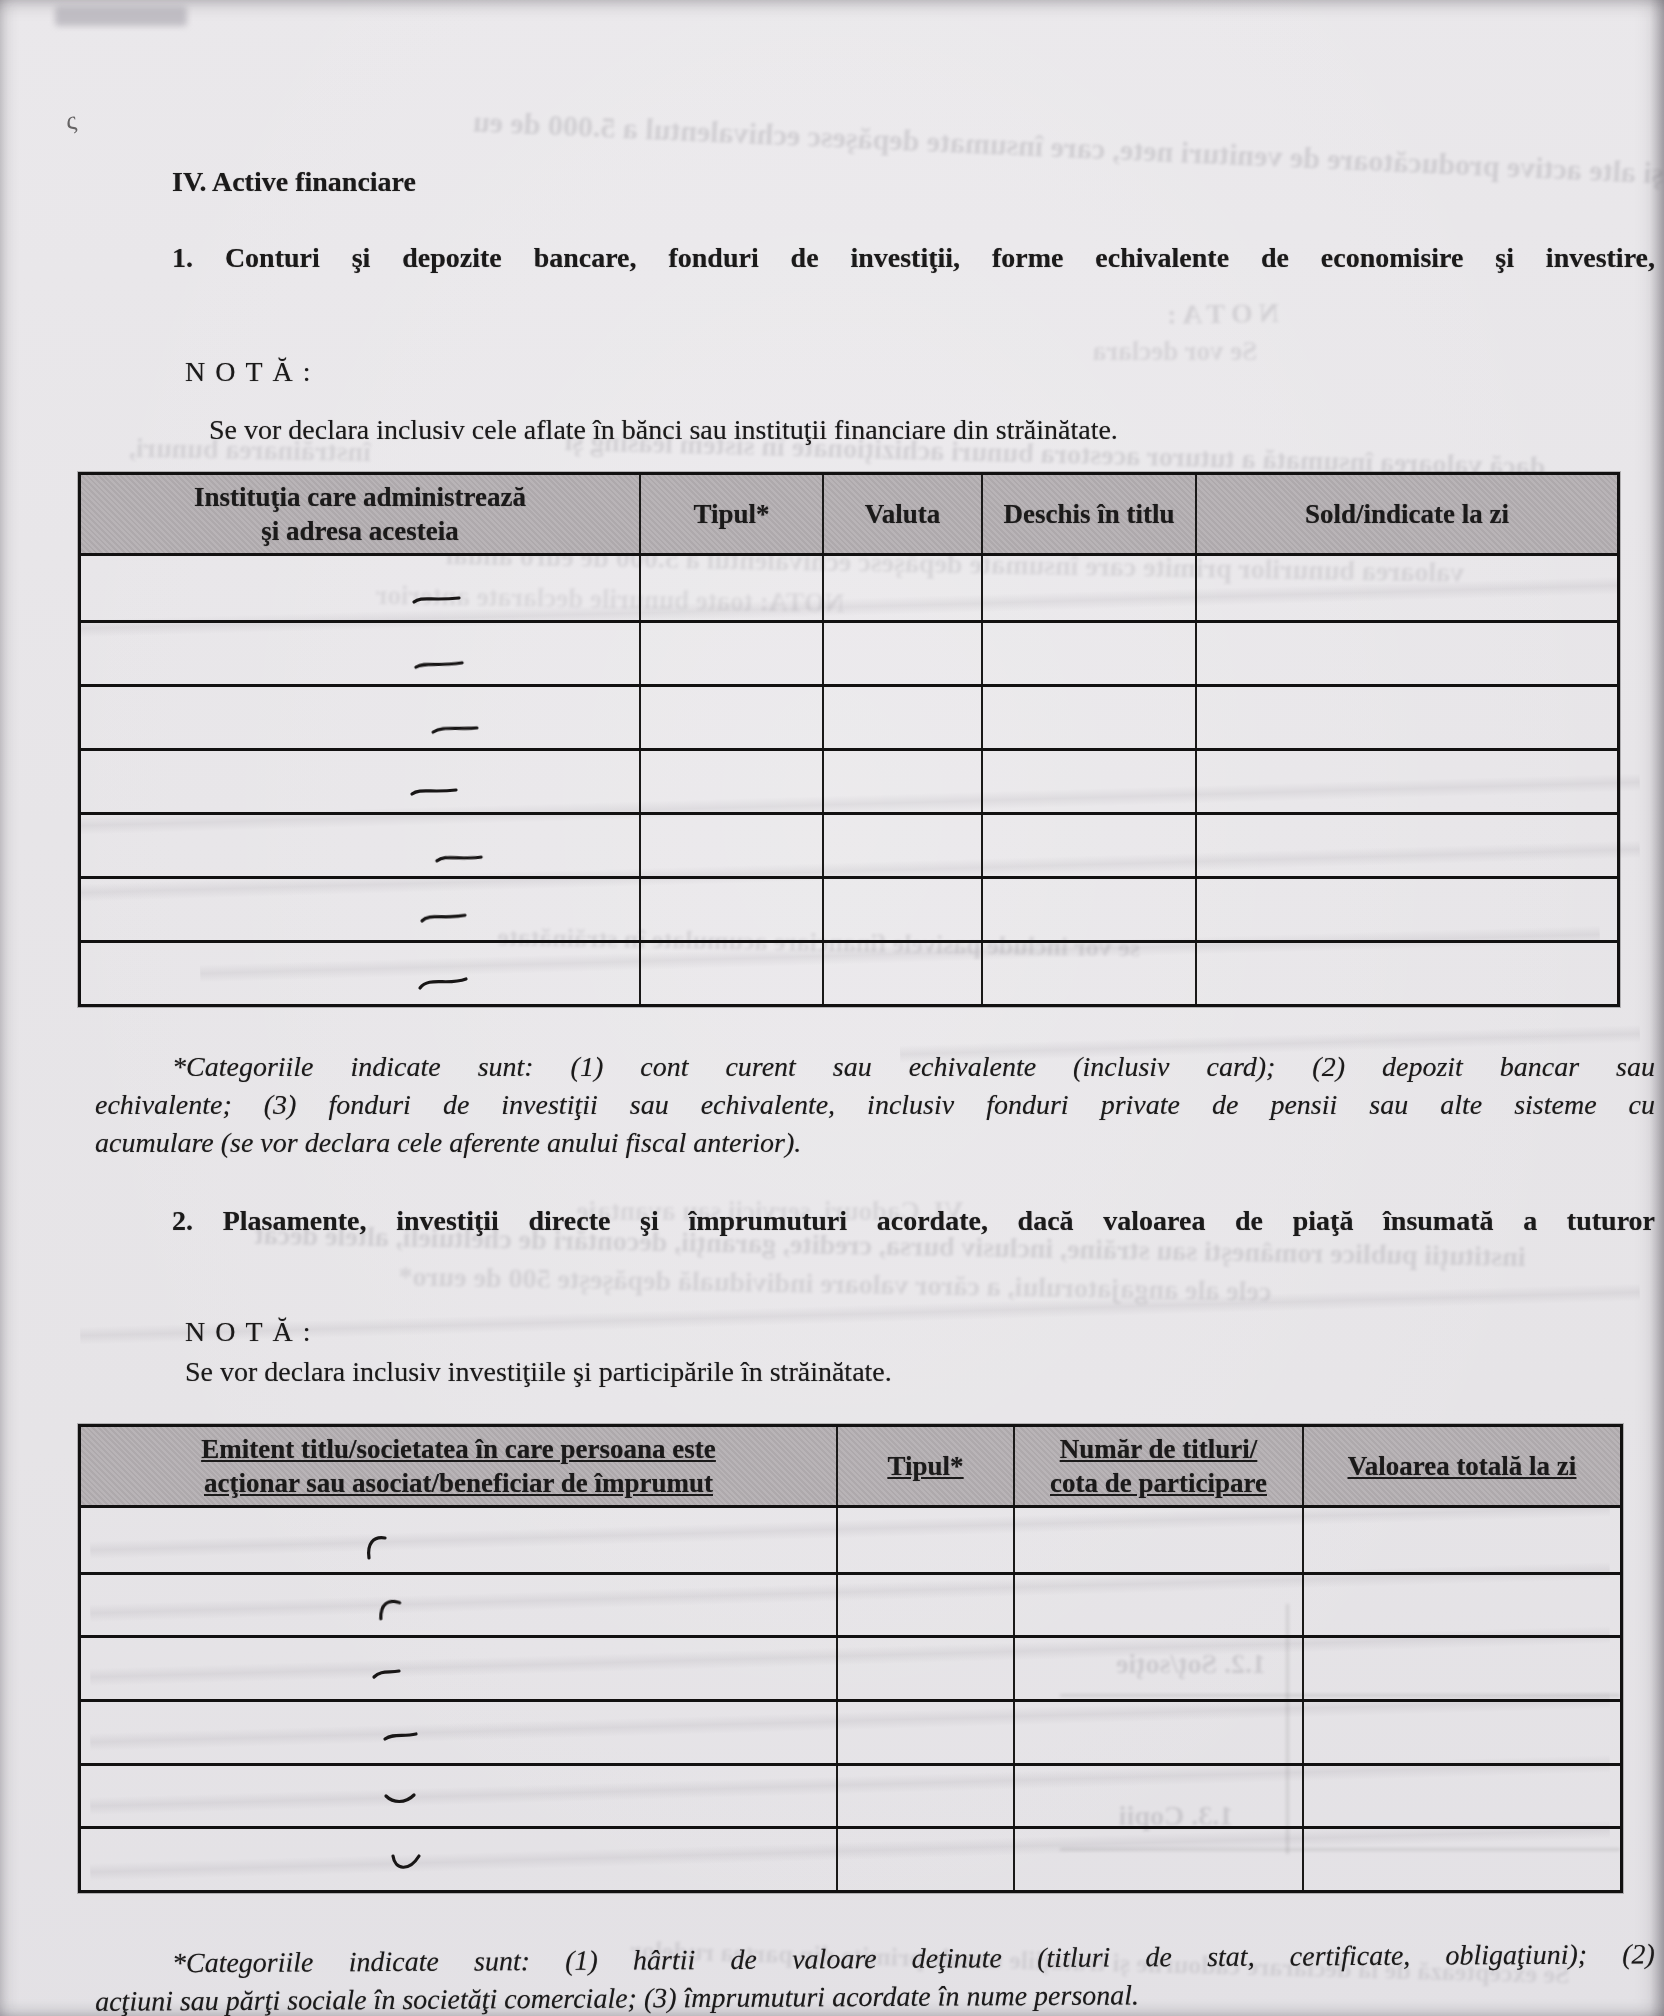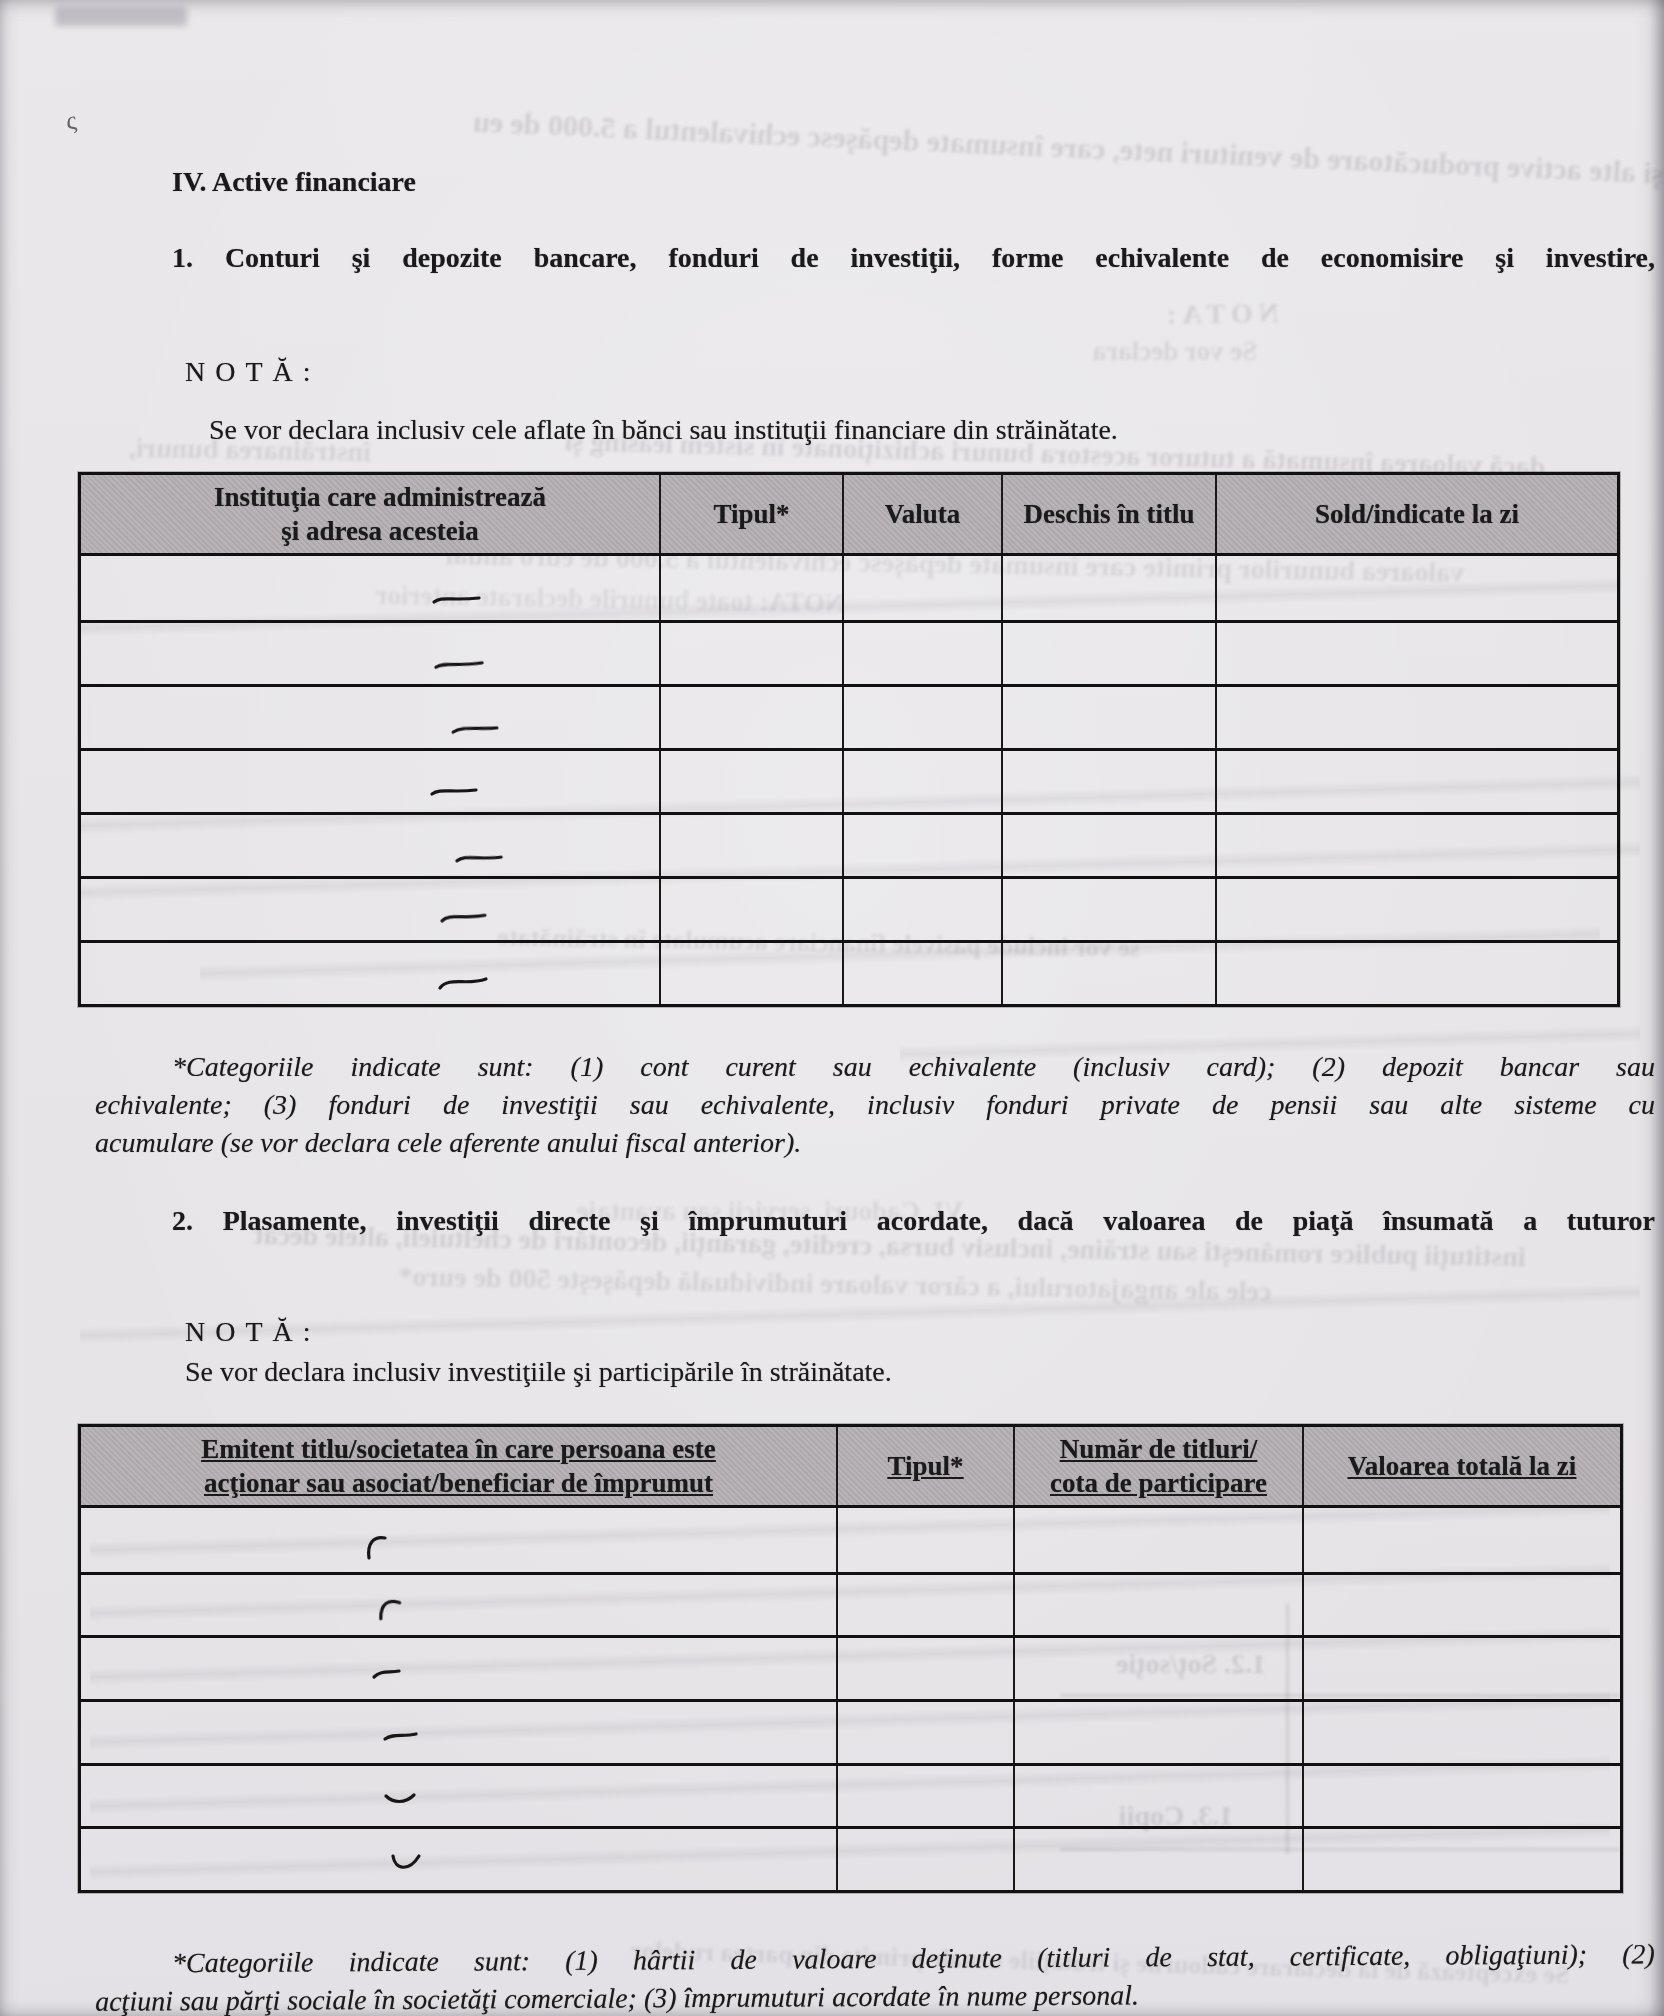--- a/index.html
+++ b/index.html
@@ -41,21 +41,21 @@
            #b5b0b3;}
   .th{display:flex;align-items:center;justify-content:center;text-align:center;
       font-weight:bold;font-size:27px;line-height:34px;white-space:pre-line;
       text-shadow:0 0 1px rgba(25,22,22,.5);padding:4px 6px;box-sizing:border-box;}
   .th + .th{border-left:2px solid #1a1918;}
   .tbody{display:grid;}
   .tr{display:grid;}
   .tr + .tr{border-top:3px solid #121111;}
   .td{box-sizing:border-box;position:relative;}
   .td + .td{border-left:2px solid #1a1918;}
-  .acc .thead, .acc .tr{grid-template-columns:558px 183px 159px 214px 1fr;padding-left:20px;}
+  .acc .thead, .acc .tr{grid-template-columns:558px 183px 159px 214px 1fr;}
   .inv .thead, .inv .tr{grid-template-columns:755px 177px 289px 1fr;}
 
   .mark{position:absolute;}
   .mark path{fill:none;stroke:#181616;stroke-width:3.2;stroke-linecap:round;}
   .mark{filter:blur(.3px);}
 
   
   .bleed{position:absolute;font-weight:bold;color:#46434e;white-space:nowrap;
          text-align:center;opacity:.13;filter:blur(1.4px);
          transform:scaleX(-1) rotate(var(--r,0deg));}

